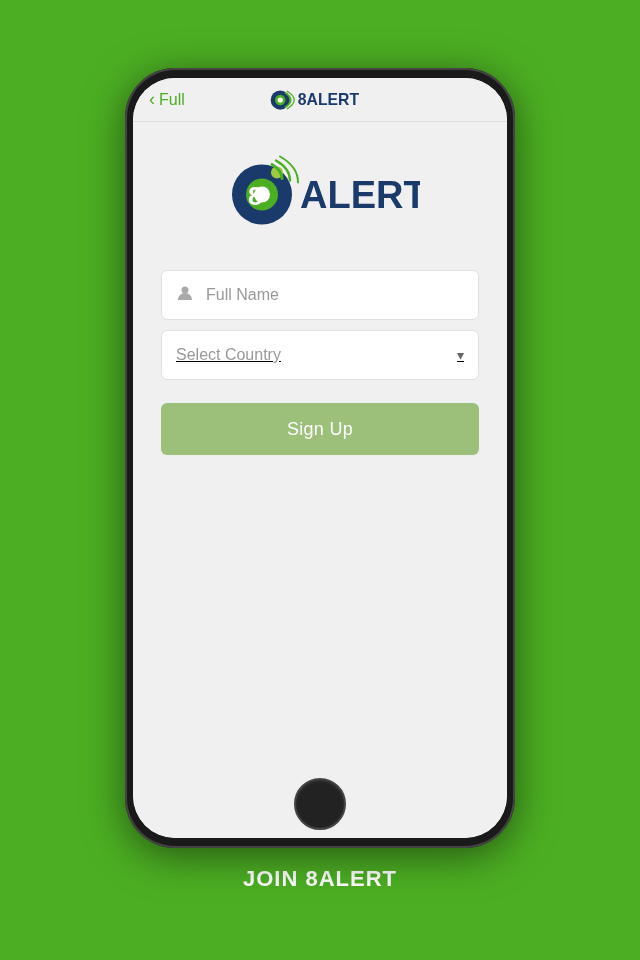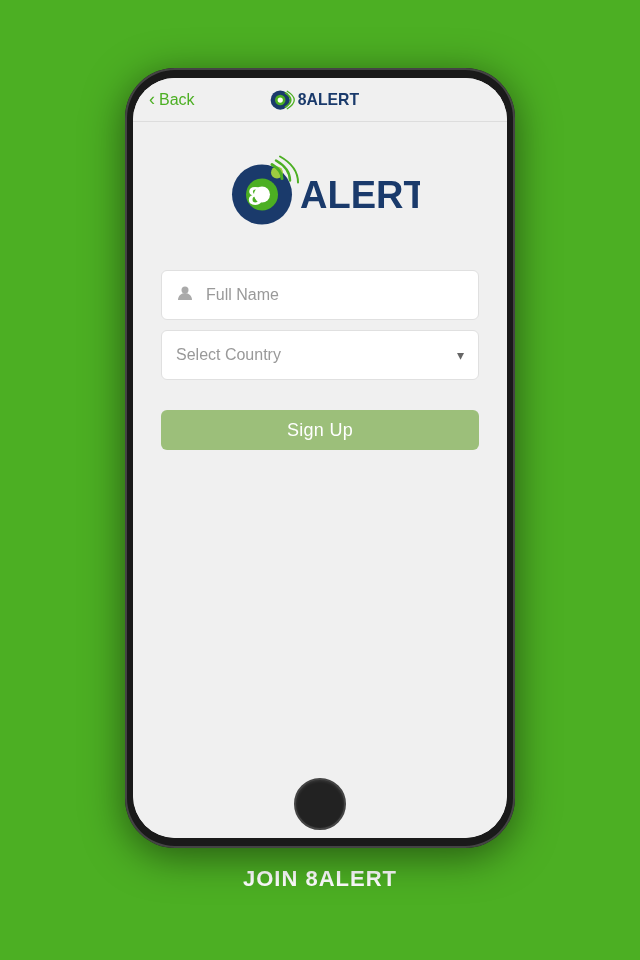--- a/index.html
+++ b/index.html
@@ -126,42 +126,43 @@
     .select-field {
       background: #fff;
       border: 1px solid #e0e0e0;
       border-radius: 6px;
       height: 50px;
       display: flex;
       align-items: center;
       padding: 0 14px;
       justify-content: space-between;
       cursor: pointer;
+      text-decoration: underline;
     }
 
     .select-text {
       color: #999;
       font-size: 16px;
     }
 
     .select-arrow {
       color: #666;
       font-size: 14px;
     }
 
     .signup-btn {
       background: #9cbf7a;
       border: none;
       border-radius: 6px;
-      height: 40px;
+      height: 52px;
       display: flex;
       align-items: center;
       justify-content: center;
       cursor: pointer;
-      margin-top: 20px;
+      margin-top: 13px;
     }
 
     .signup-btn span {
       color: #fff;
       font-size: 18px;
       font-weight: 400;
       letter-spacing: 0.3px;
     }
 
     
@@ -202,21 +203,21 @@
   </style>
 </head>
 <body>
 
 <div class="phone-outer">
   <div class="phone-inner">
 
     <div class="nav-bar">
       <div class="nav-back">
         <span class="nav-back-chevron">‹</span>
-        <span>Back</span>
+        <span>Full</span>
       </div>
       <div class="nav-title">
 
         <svg class="nav-logo-svg" viewBox="0 0 120 32" xmlns="http://www.w3.org/2000/svg">
 
           <circle cx="14" cy="16" r="11" fill="#1a3a6b" stroke="none"></circle>
 
           <circle cx="14" cy="16" r="6" fill="#4caf23" stroke="none"></circle>
 
           <circle cx="14" cy="16" r="3" fill="#fff" stroke="none"></circle>

